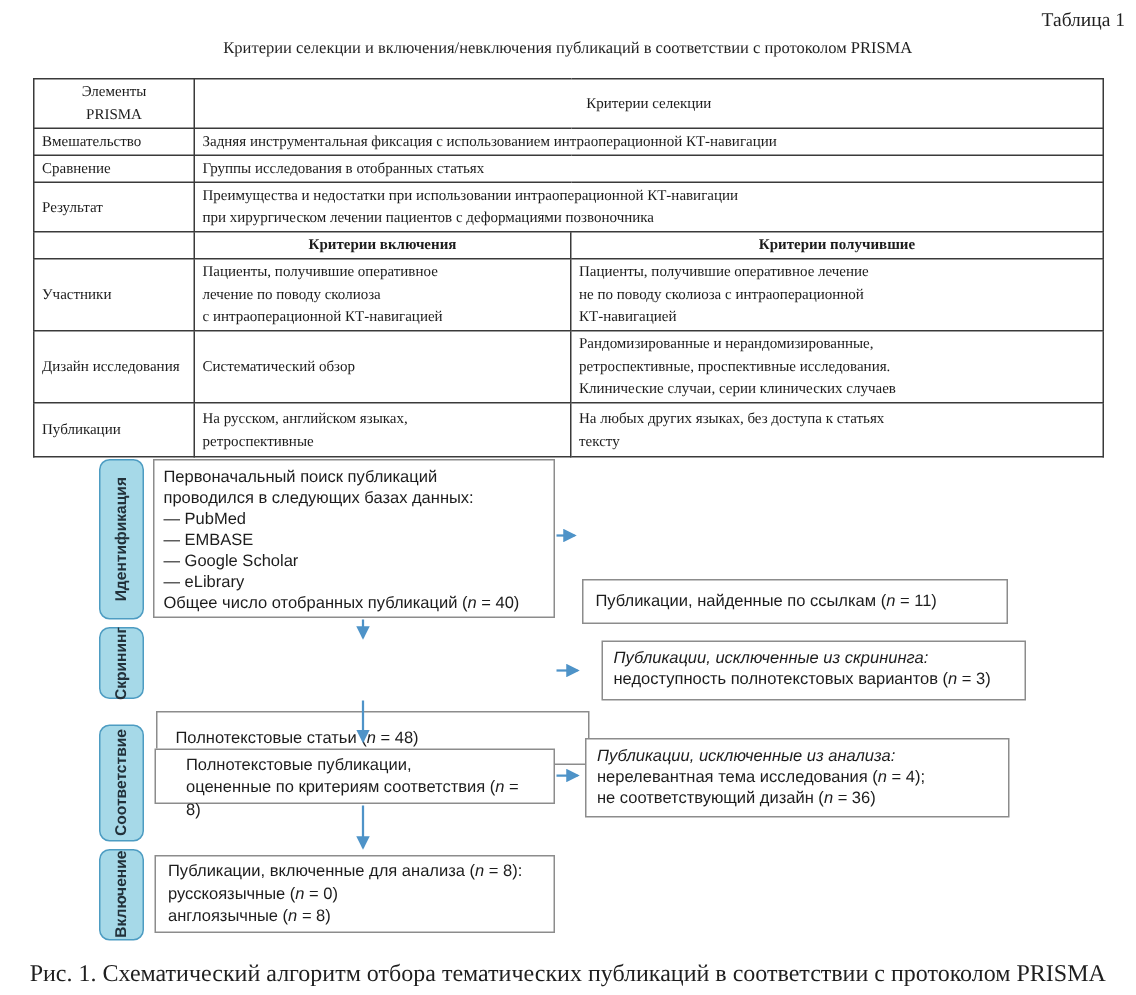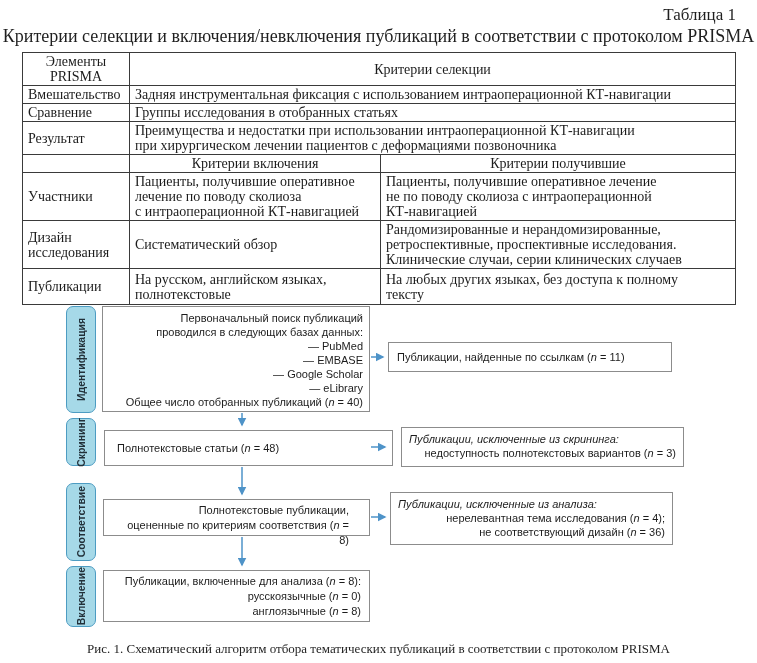--- a/index.html
+++ b/index.html
@@ -1,43 +1,43 @@
 <!DOCTYPE html>
 <html><head>
 <meta charset="utf-8">
 <style>
   html,body{margin:0;padding:0;background:#ffffff;}
   #page{position:relative;width:757px;height:663px;background:#ffffff;
         font-family:"Liberation Serif",serif;color:#1f1f1f;overflow:hidden;}
 
   
-  .tbl-label{position:absolute;top:5px;right:21px;font-size:17px;}
-  .tbl-title{position:absolute;top:26px;left:0;width:100%;text-align:center;font-size:18px;}
-  .fig-caption{position:absolute;top:641px;left:0;width:100%;text-align:center;font-size:13px;}
+  .tbl-label{position:absolute;top:5px;right:7px;font-size:13px;}
+  .tbl-title{position:absolute;top:26px;left:0;width:100%;text-align:center;font-size:11px;}
+  .fig-caption{position:absolute;top:641px;left:0;width:100%;text-align:center;font-size:16px;}
 
   
   table.crit{position:absolute;left:22px;top:52px;width:713px;border-collapse:collapse;
-             table-layout:fixed;font-size:14px;line-height:15px;color:#1c1c1c;}
+             table-layout:fixed;font-size:10px;line-height:15px;color:#1c1c1c;}
   table.crit td{border:1px solid #3a3a3a;padding:1px 5px;vertical-align:middle;
                 overflow:hidden;white-space:pre-line;}
   td.c-label{padding-left:3px;}
   td.center{text-align:center;}
   tr.r-head{height:33px;}  tr.r1{height:18px;margin-top:48px;} tr.r2{height:17px;} tr.r3{height:32px;}
-  tr.r-sub{height:18px;}   tr.r4{height:45px;} tr.r5{height:42px;margin-left:28px;} tr.r6{height:36px;}
+  tr.r-sub{height:18px;font-weight:bold;}   tr.r4{height:45px;} tr.r5{height:42px;margin-left:28px;} tr.r6{height:36px;}
 
   
   .stage{position:absolute;background:#a6d9e8;border:1.5px solid #4d9cc2;border-radius:7px;
          display:flex;align-items:center;justify-content:center;box-sizing:border-box;}
   .stage span{writing-mode:vertical-rl;transform:rotate(180deg);
               font-family:"Liberation Sans",sans-serif;font-weight:700;font-size:10.4px;
               color:#22313a;white-space:nowrap;}
   .dbox{position:absolute;background:#ffffff;border:1px solid #8c8c8c;box-sizing:border-box;
         font-family:"Liberation Sans",sans-serif;font-size:11px;line-height:14px;color:#1c1c1c;}
-  .dbox .txt{white-space:pre-line;text-align:right;}
-  .vcenter{display:flex;align-items:center;}
+  .dbox .txt{white-space:pre-line;}
+  .vcenter{display:flex;align-items:center;margin-top:44px;}
   .ex-title{font-style:italic;}
   #l1{left:66px;top:306px;width:30px;height:107px;}
   #l2{left:66px;top:418px;width:30px;height:48px;}
   #l3{left:66px;top:483px;width:30px;height:78px;}
   #l4{left:66px;top:566px;width:30px;height:61px;}
   #m1{left:102px;top:306px;width:268px;height:106px;padding:4px 6px;}
   #m2{left:104px;top:430px;width:289px;height:36px;padding:0 12px;}
   #m3{left:103px;top:499px;width:267px;height:37px;padding:3px 20px;line-height:15px;}
   #m4{left:103px;top:570px;width:267px;height:52px;padding:3px 8px;line-height:15px;}
   #r1{left:388px;top:342px;width:284px;height:30px;padding:0 8px;}
@@ -95,22 +95,22 @@
     <tr class="r5">
       <td class="c-label">Дизайн исследования</td>
       <td>Систематический обзор</td>
       <td>Рандомизированные и нерандомизированные,
 ретроспективные, проспективные исследования.
 Клинические случаи, серии клинических случаев</td>
     </tr>
     <tr class="r6">
       <td class="c-label">Публикации</td>
       <td>На русском, английском языках,
-полнотекстовые</td>
-      <td>На любых других языках, без доступа к полному
+ретроспективные</td>
+      <td>На любых других языках, без доступа к статьях
 тексту</td>
     </tr>
   </tbody>
     </table>
 
   <div id="l1" class="stage">
     <span>Идентификация</span>
     </div>
   <div id="l2" class="stage">
     <span>Скрининг</span>

